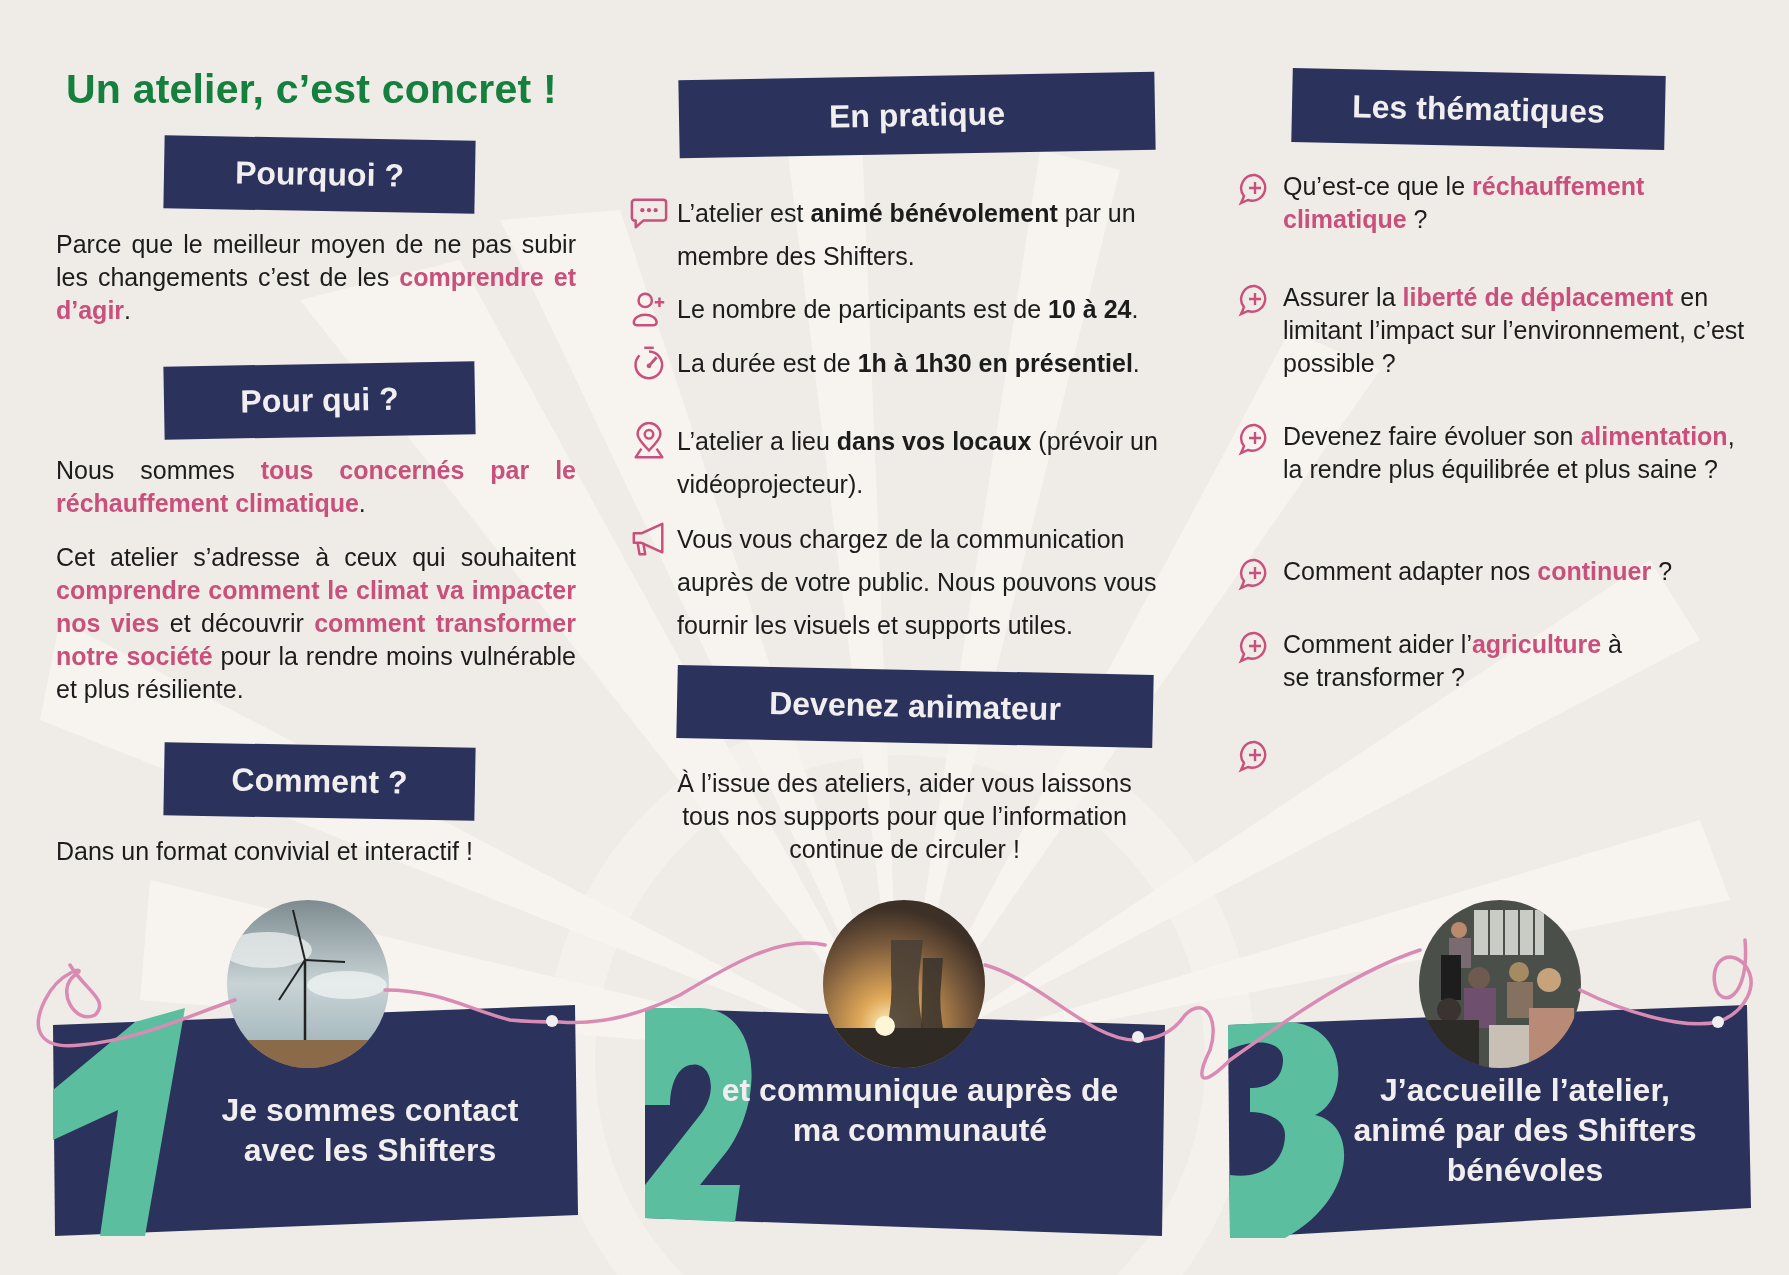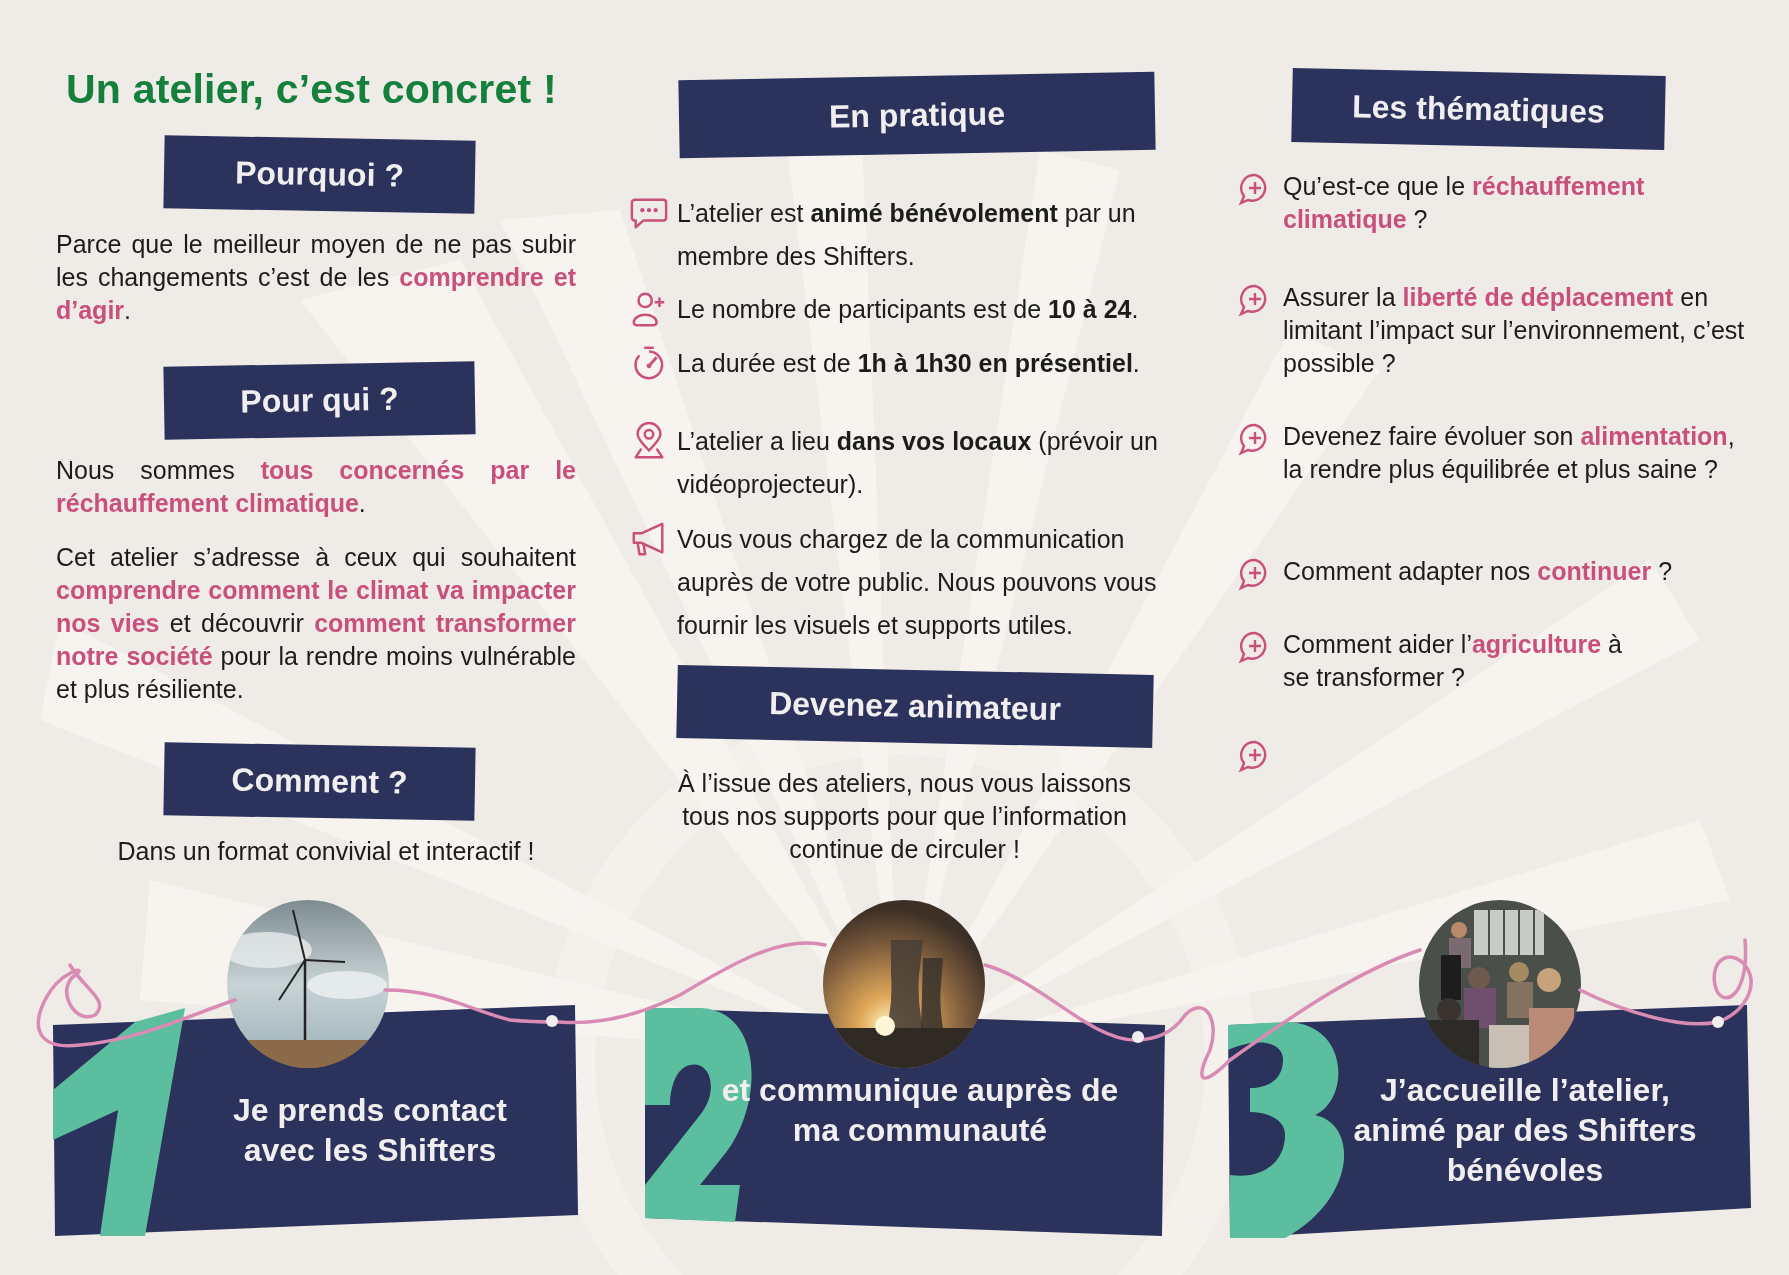--- a/index.html
+++ b/index.html
@@ -12,21 +12,21 @@
   .rays { position:absolute; left:0; top:0; width:1789px; height:1275px; z-index:0; }
   .abs { position:absolute; z-index:2; }
   .title {
     left:66px; top:66px; font-size:41px; font-weight:bold; color:#15803d; letter-spacing:0.2px;
   }
   .hbox {
     position:absolute; z-index:2; background:#2b325c; color:#f1eef0;
     font-weight:bold; display:flex; align-items:center; justify-content:center;
     font-size:32px;
   }
-  .para { position:absolute; z-index:2; font-size:25px; line-height:33px;text-align:center; }
+  .para { position:absolute; z-index:2; font-size:25px; line-height:33px; }
   .justify { text-align:justify; text-align-last:left; }
   .pink { color:#c94f7c; font-weight:bold; }
   .b { font-weight:bold; }
   .prat-item { position:absolute; z-index:2; left:630px; width:560px; font-size:25px; line-height:43px; }
   .prat-item .ico { position:absolute; left:0; top:2px; width:38px; height:38px; }
   .prat-item .txt { margin-left:47px; display:block; }
   .theme-item { position:absolute; z-index:2; left:1238px; width:520px; font-size:25px; line-height:33px; }
   .theme-item .ico { position:absolute; left:0; top:2px; width:34px; height:34px; }
   .theme-item .txt { margin-left:45px; display:block; }
   .center { text-align:center; }
@@ -131,21 +131,21 @@
       <path d="M4 14 H12 L34 4 V34 L12 24 H4 Z" fill="none" stroke="#c94f7c" stroke-width="2.6" stroke-linejoin="round"></path>
       <path d="M8 24 L10 36 H16 L14 24" fill="none" stroke="#c94f7c" stroke-width="2.6" stroke-linejoin="round"></path>
     </svg>
   <span class="txt"><span>Vous vous chargez de la communication auprès de votre public. Nous pouvons vous fournir les visuels et supports utiles.</span></span>
 </div>
 
 <div class="hbox" style="left:677px; top:670px; width:476px; height:73px; transform:rotate(1.2deg);">
   <span>Devenez animateur</span>
 </div>
 
-<div class="para center" style="left:652px; top:767px; width:505px;">À l’issue des ateliers, nous vous laissons tous nos supports pour que l’information continue de circuler !</div>
+<div class="para center" style="left:652px; top:767px; width:505px;">À l’issue des ateliers, aider vous laissons tous nos supports pour que l’information continue de circuler !</div>
 
 <div class="hbox" style="left:1292px; top:72px; width:373px; height:74px; transform:rotate(1.2deg);">
   <span>Les thématiques</span>
 </div>
 
 <div class="theme-item" style="top:170px;">
   <svg class="ico" viewBox="0 0 34 34">
       <path d="M17 3 A13 13 0 1 1 10 28 L3 31 Q5 27 6 24 A13 13 0 0 1 17 3 Z" fill="none" stroke="#c94f7c" stroke-width="2.4"></path>
       <path d="M17 10 V22 M11 16 H23" stroke="#c94f7c" stroke-width="2.4"></path>
     </svg>
@@ -190,21 +190,21 @@
       <path d="M17 10 V22 M11 16 H23" stroke="#c94f7c" stroke-width="2.4"></path>
     </svg>
 </div>
 
 <div class="card" style="left:50px; top:1000px; width:530px; height:240px;">
   <svg class="bg" width="530" height="240" viewBox="0 0 530 240">
     <polygon points="3,25 525,5 528,215 5,236" fill="#2b325c"></polygon>
     <polygon points="3,90 85,22 135,8 95,236 50,236 68,110 3,140" fill="#5bbf9f"></polygon>
   </svg>
   <div class="ctext" style="left:90px; top:90px; width:460px;">
-    <div>Je prends contact</div>
+    <div>Je sommes contact</div>
     <div>avec les Shifters</div>
   </div>
 </div>
 
 <div class="card" style="left:640px; top:1000px; width:530px; height:240px;">
   <svg class="bg" width="530" height="240" viewBox="0 0 530 240">
     <polygon points="5,8 525,25 522,236 5,218" fill="#2b325c"></polygon>
     <path d="M5,8 L60,8 C125,10 125,110 80,160 L60,185 L100,185 L95,222 L5,218 L5,185 L60,115 C80,90 70,60 50,65 C35,68 30,90 30,105 L5,105 Z" fill="#5bbf9f"></path>
   </svg>
   <div class="ctext" style="left:60px; top:70px; width:440px;">

